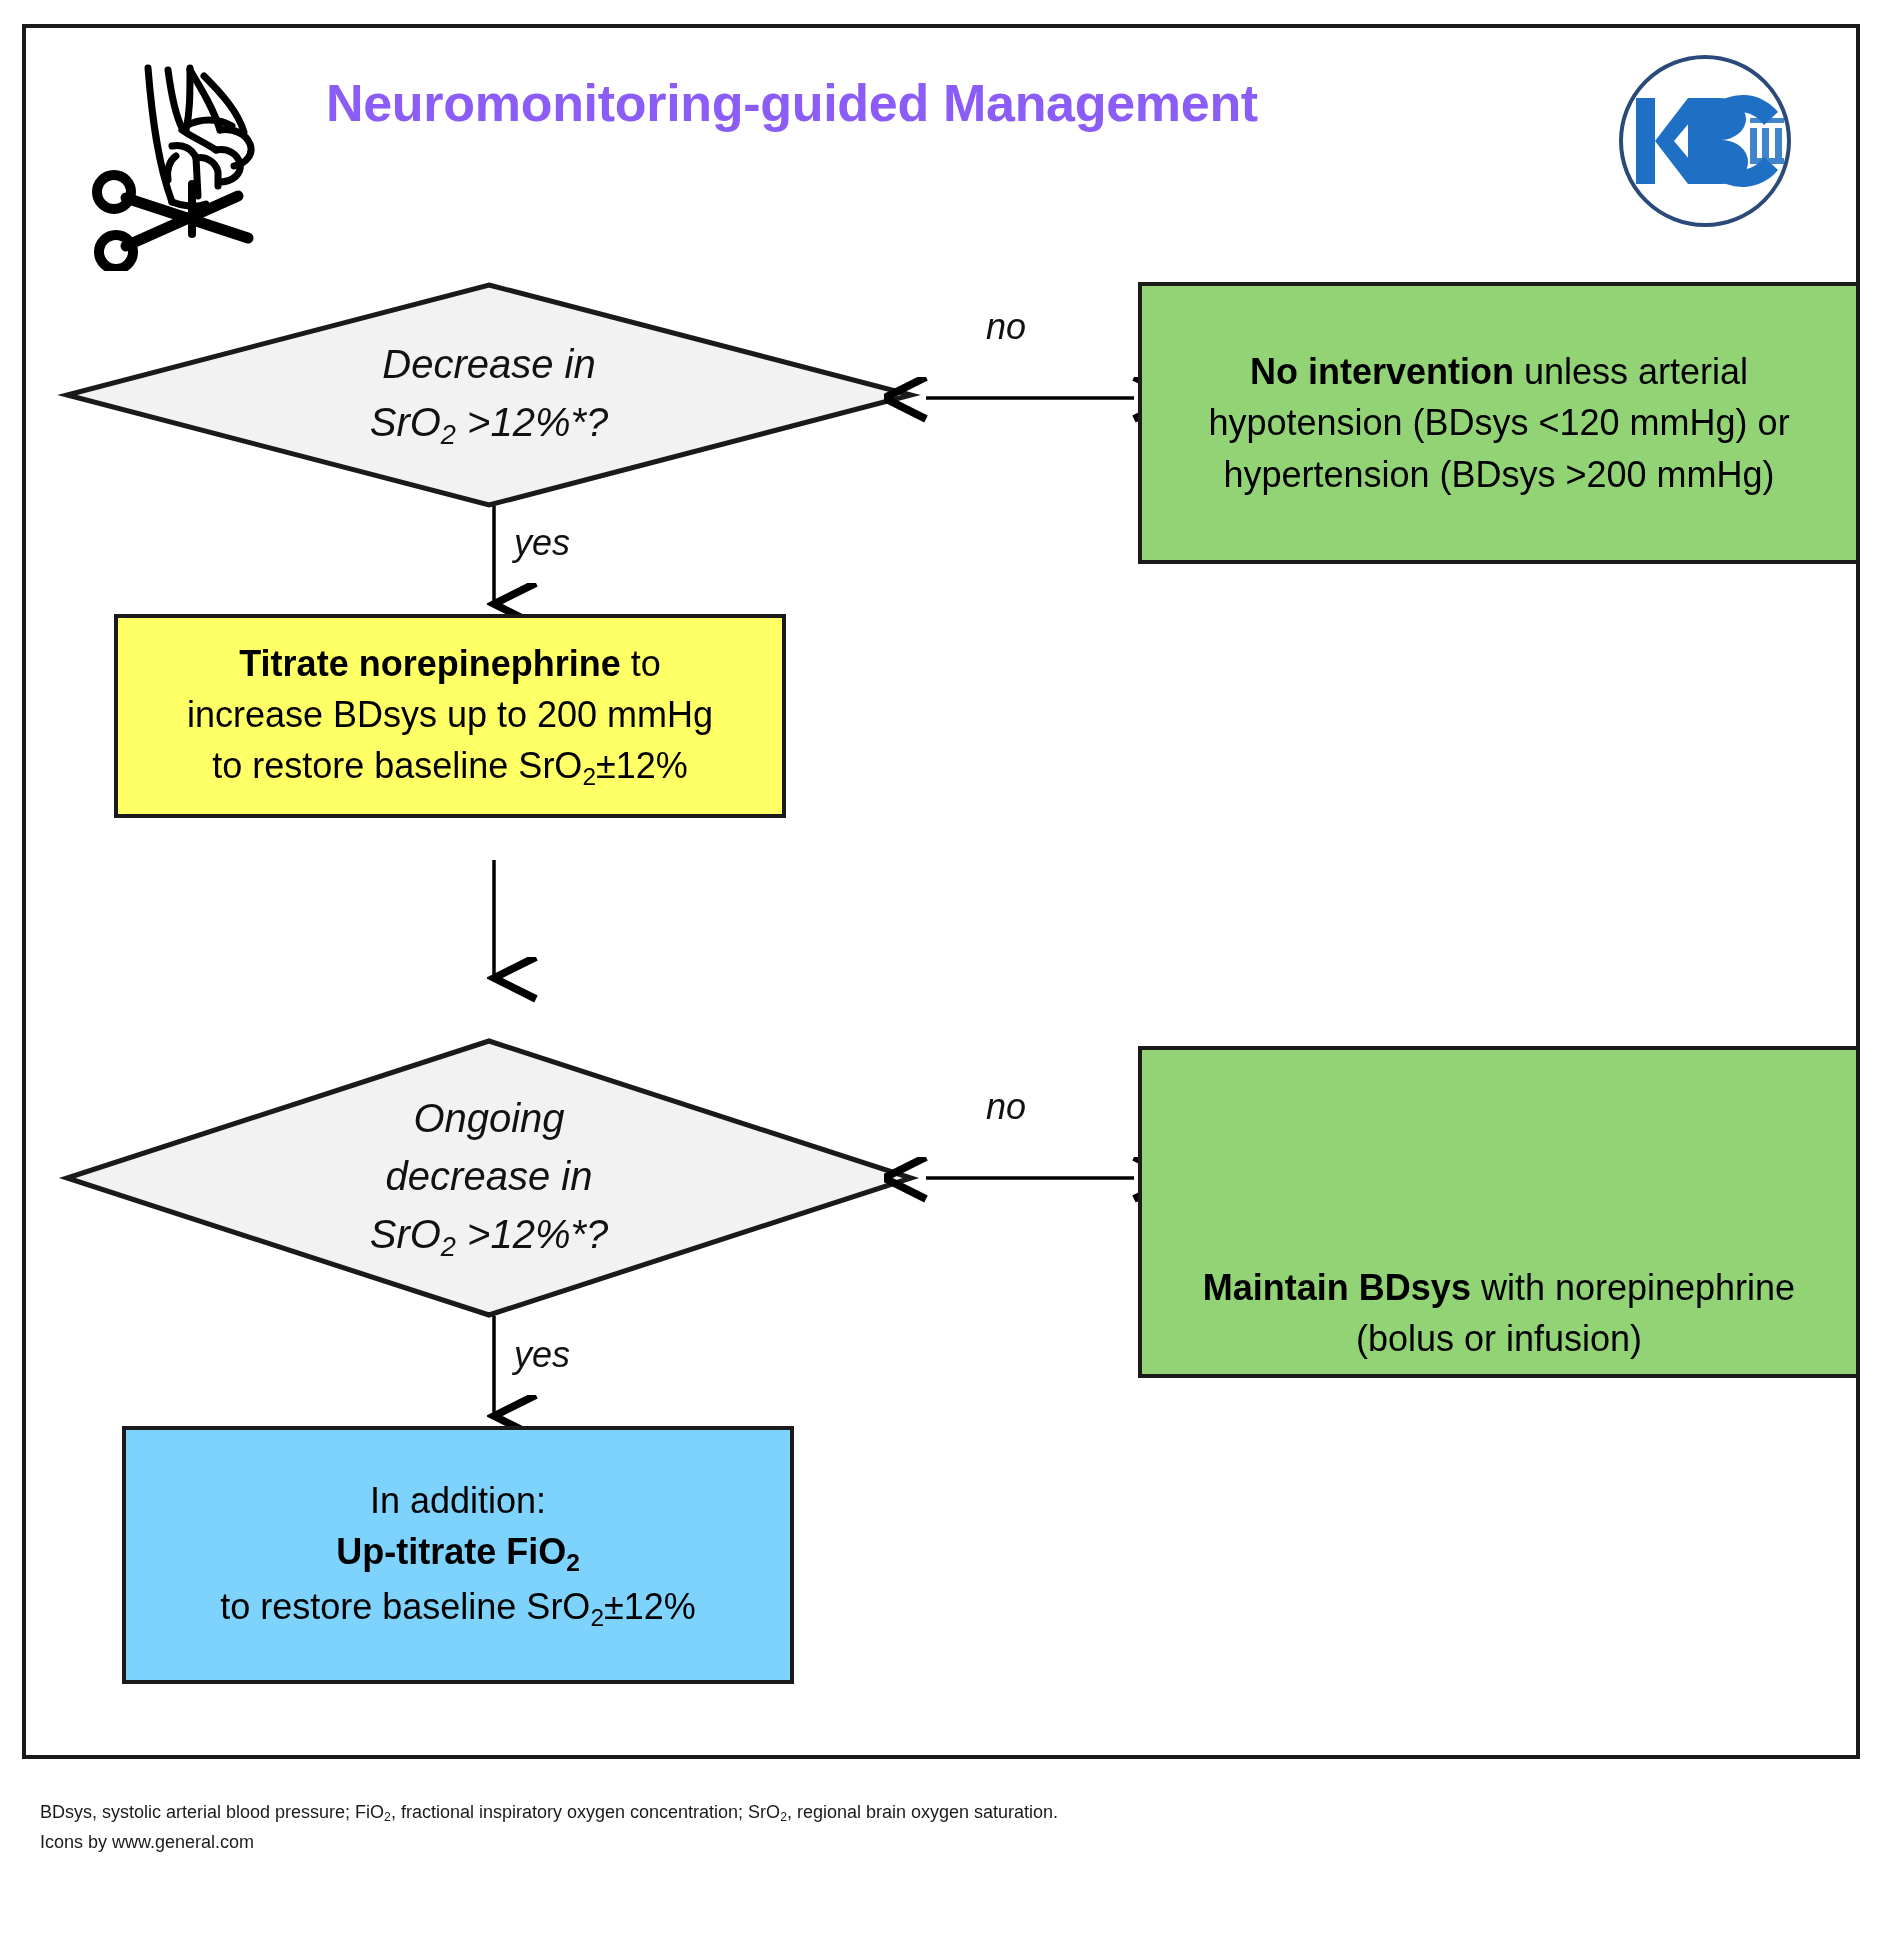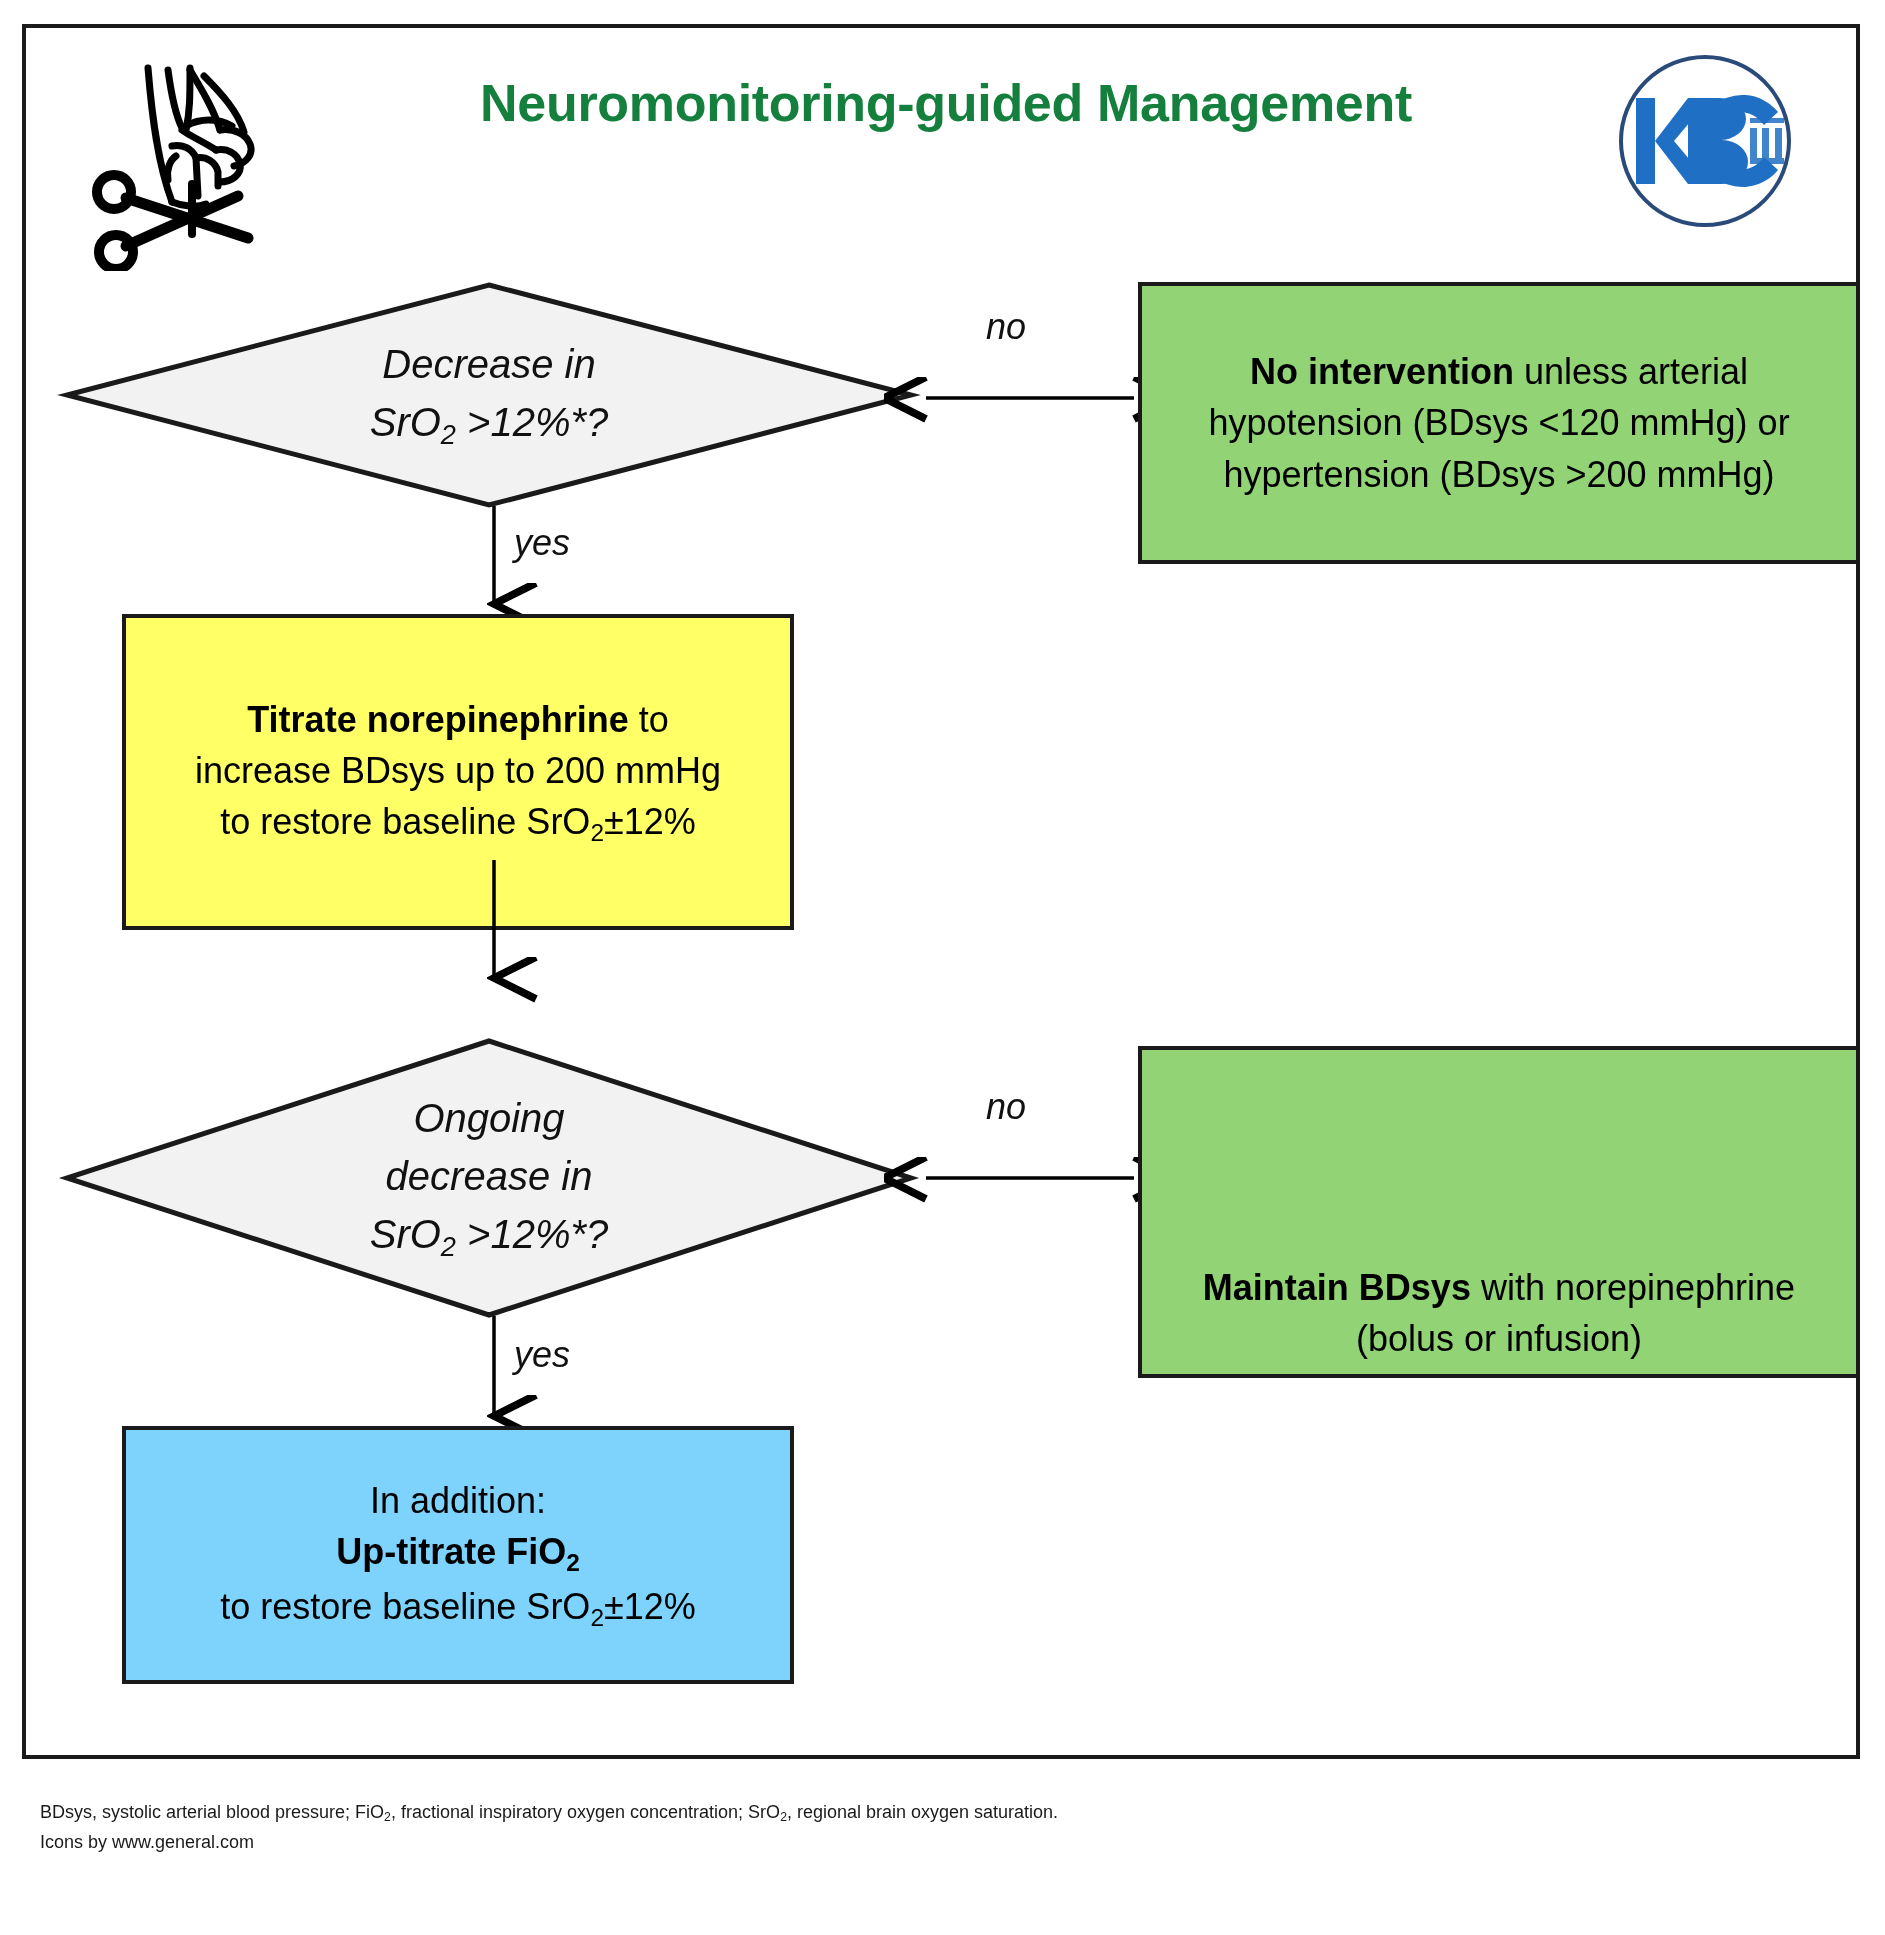--- a/index.html
+++ b/index.html
@@ -38,26 +38,26 @@
     left: 60px;
     top: 28px;
     width: 210px;
     height: 215px;
   }
   .title-block {
     position: absolute;
     left: 300px;
     top: 44px;
     width: 1240px;
-    text-align: center;
+    text-align: left;
     font-weight: bold;
     font-size: 52px;
     line-height: 1.22;
     letter-spacing: -0.3px;
-    color: #15803d;
+    color: #8b5cf6;
   }
   .kbc-logo {
     position: absolute;
     left: 1584px;
     top: 18px;
     width: 190px;
     height: 190px;
   }
 
   
@@ -235,21 +235,21 @@
     <svg class="conn" style="left:438px; top:476px;" width="60" height="110" viewBox="0 0 60 110">
       <defs>
         <marker id="ahD" markerWidth="16" markerHeight="16" refX="6" refY="14" orient="auto">
           <path d="M0,2 L6,14 L12,2" fill="none" stroke="#000" stroke-width="2.2"></path>
         </marker>
       </defs>
       <line x1="30" y1="2" x2="30" y2="100" stroke="#000" stroke-width="3.5" marker-end="url(#ahD)"></line>
     </svg>
     <span class="edge-label" style="left:488px; top:494px;">yes</span>
 
-    <div class="node box yellow" style="left:96px; top:586px; width:672px; height:316px;text-align:center;">
+    <div class="node box yellow" style="left:88px; top:586px; width:672px; height:204px;text-align:center;">
       <div class="inner">
         <div>
           <b>Titrate norepinephrine</b><span> to</span>
         </div>
         <div>increase BDsys up to 200 mmHg</div>
         <div>
           <span>to restore baseline SrO</span><sub>2</sub><span>±12%</span>
         </div>
       </div>
     </div>

